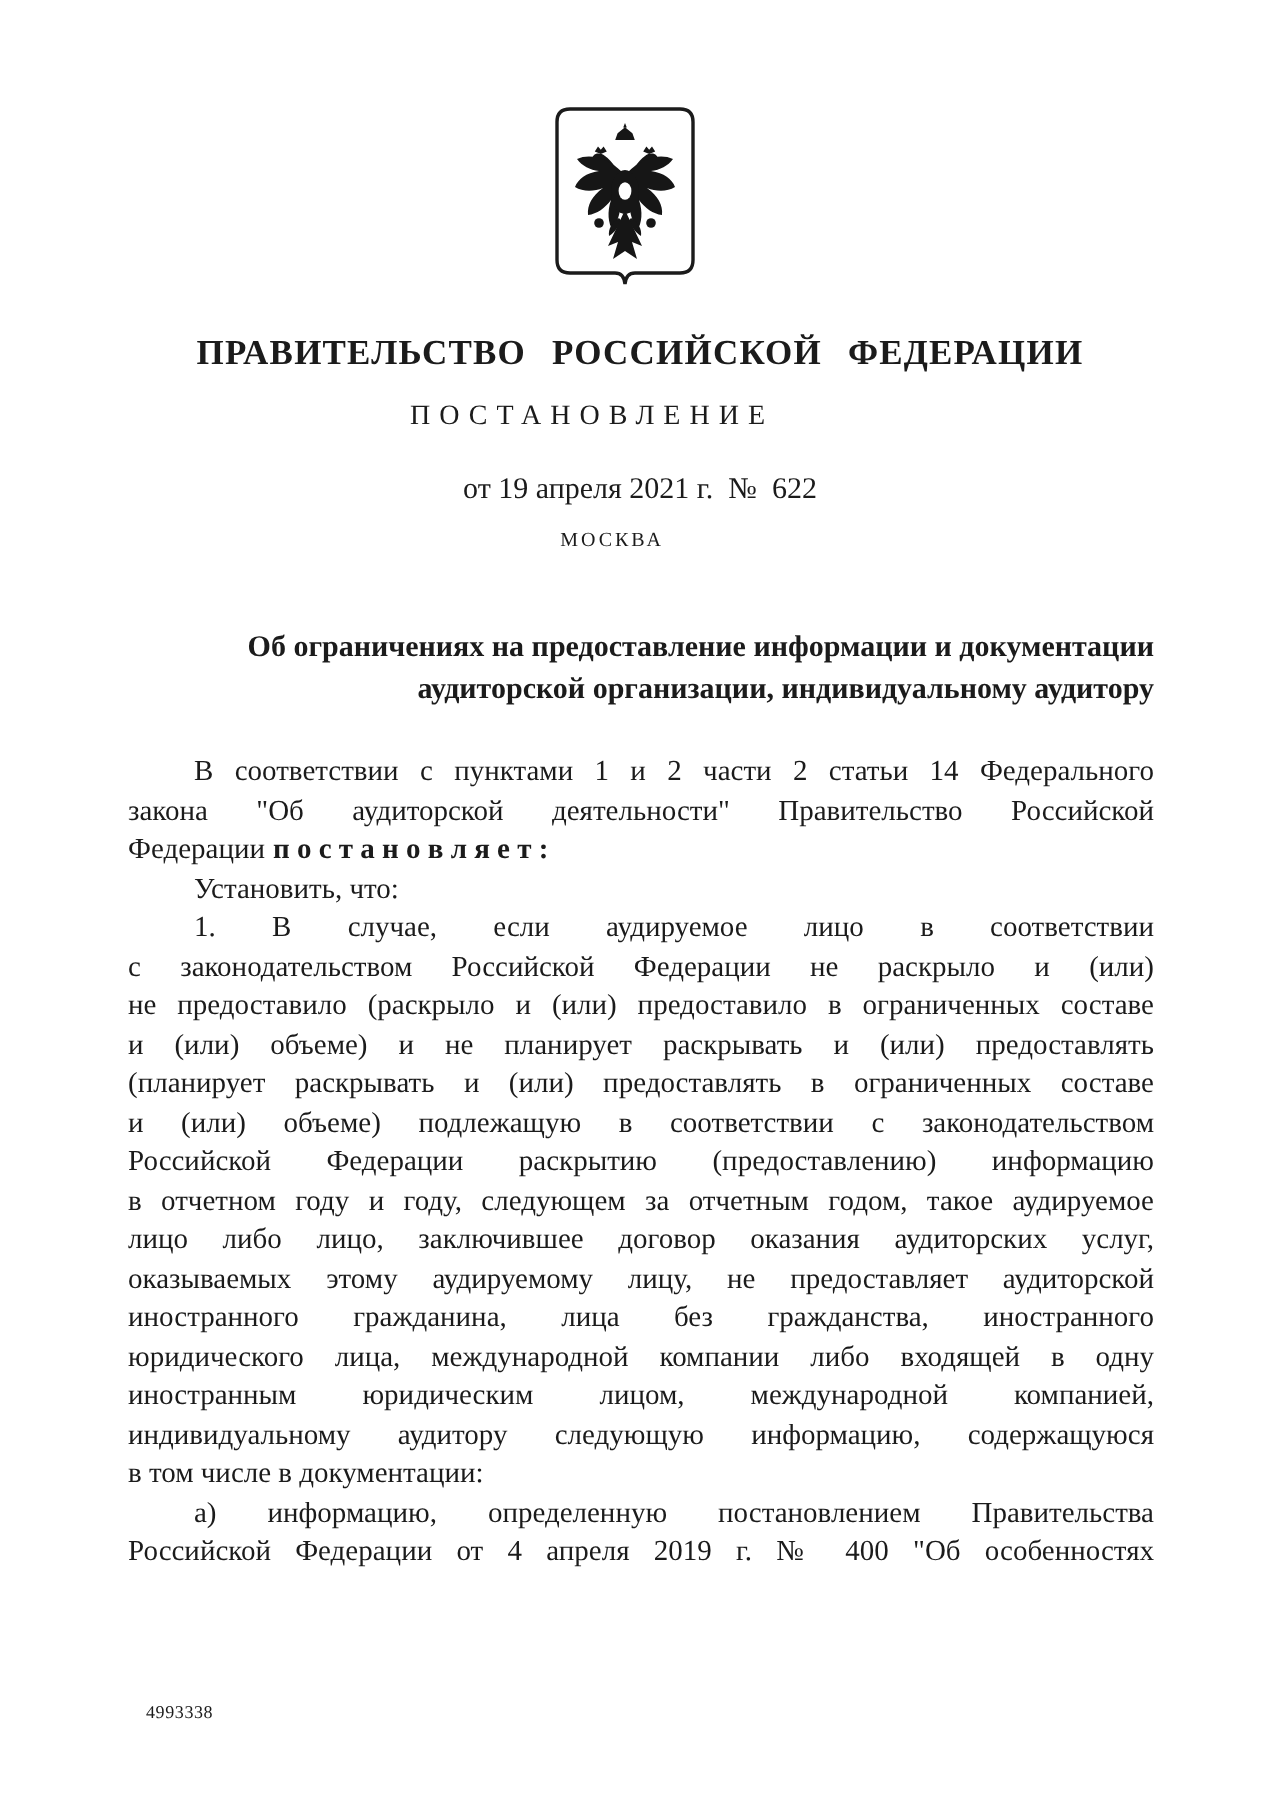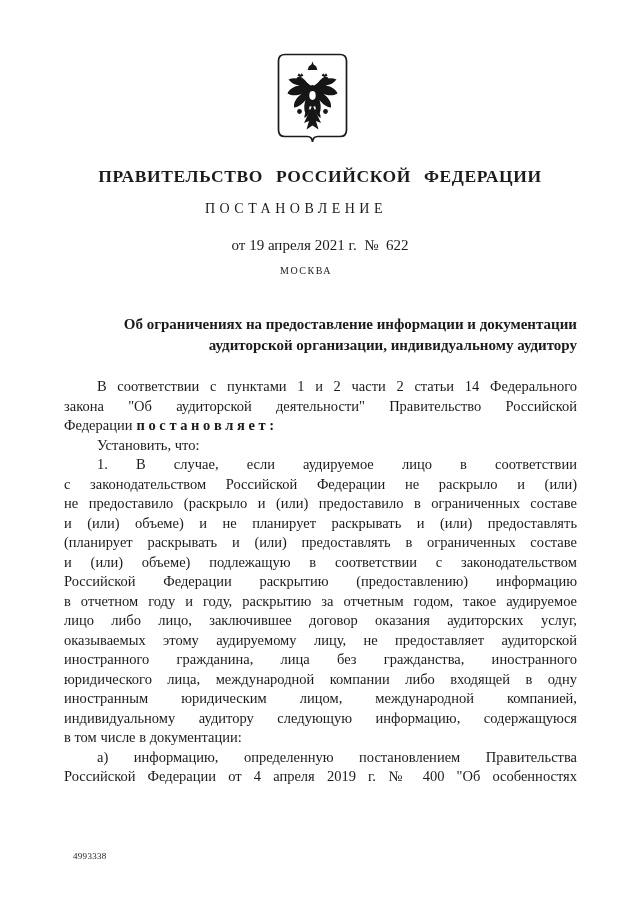--- a/index.html
+++ b/index.html
@@ -101,21 +101,21 @@
     <div class="ln">закона "Об аудиторской деятельности" Правительство Российской</div>
     <div class="ln end"><span>Федерации</span><span class="decree">п о с т а н о в л я е т :</span></div>
     <div class="ln ind end">Установить, что:</div>
     <div class="ln ind">1. В случае, если аудируемое лицо в соответствии</div>
     <div class="ln">с законодательством Российской Федерации не раскрыло и (или)</div>
     <div class="ln">не предоставило (раскрыло и (или) предоставило в ограниченных составе</div>
     <div class="ln">и (или) объеме) и не планирует раскрывать и (или) предоставлять</div>
     <div class="ln">(планирует раскрывать и (или) предоставлять в ограниченных составе</div>
     <div class="ln">и (или) объеме) подлежащую в соответствии с законодательством</div>
     <div class="ln">Российской Федерации раскрытию (предоставлению) информацию</div>
-    <div class="ln">в отчетном году и году, раскрытию за отчетным годом, такое аудируемое</div>
+    <div class="ln">в отчетном году и году, следующем за отчетным годом, такое аудируемое</div>
     <div class="ln">лицо либо лицо, заключившее договор оказания аудиторских услуг,</div>
     <div class="ln">оказываемых этому аудируемому лицу, не предоставляет аудиторской</div>
     <div class="ln">иностранного гражданина, лица без гражданства, иностранного</div>
     <div class="ln">юридического лица, международной компании либо входящей в одну</div>
     <div class="ln">иностранным юридическим лицом, международной компанией,</div>
     <div class="ln">индивидуальному аудитору следующую информацию, содержащуюся</div>
     <div class="ln end">в том числе в документации:</div>
     <div class="ln ind">а) информацию, определенную постановлением Правительства</div>
     <div class="ln">Российской Федерации от 4 апреля 2019 г. № 400 "Об особенностях</div>
   </div>

